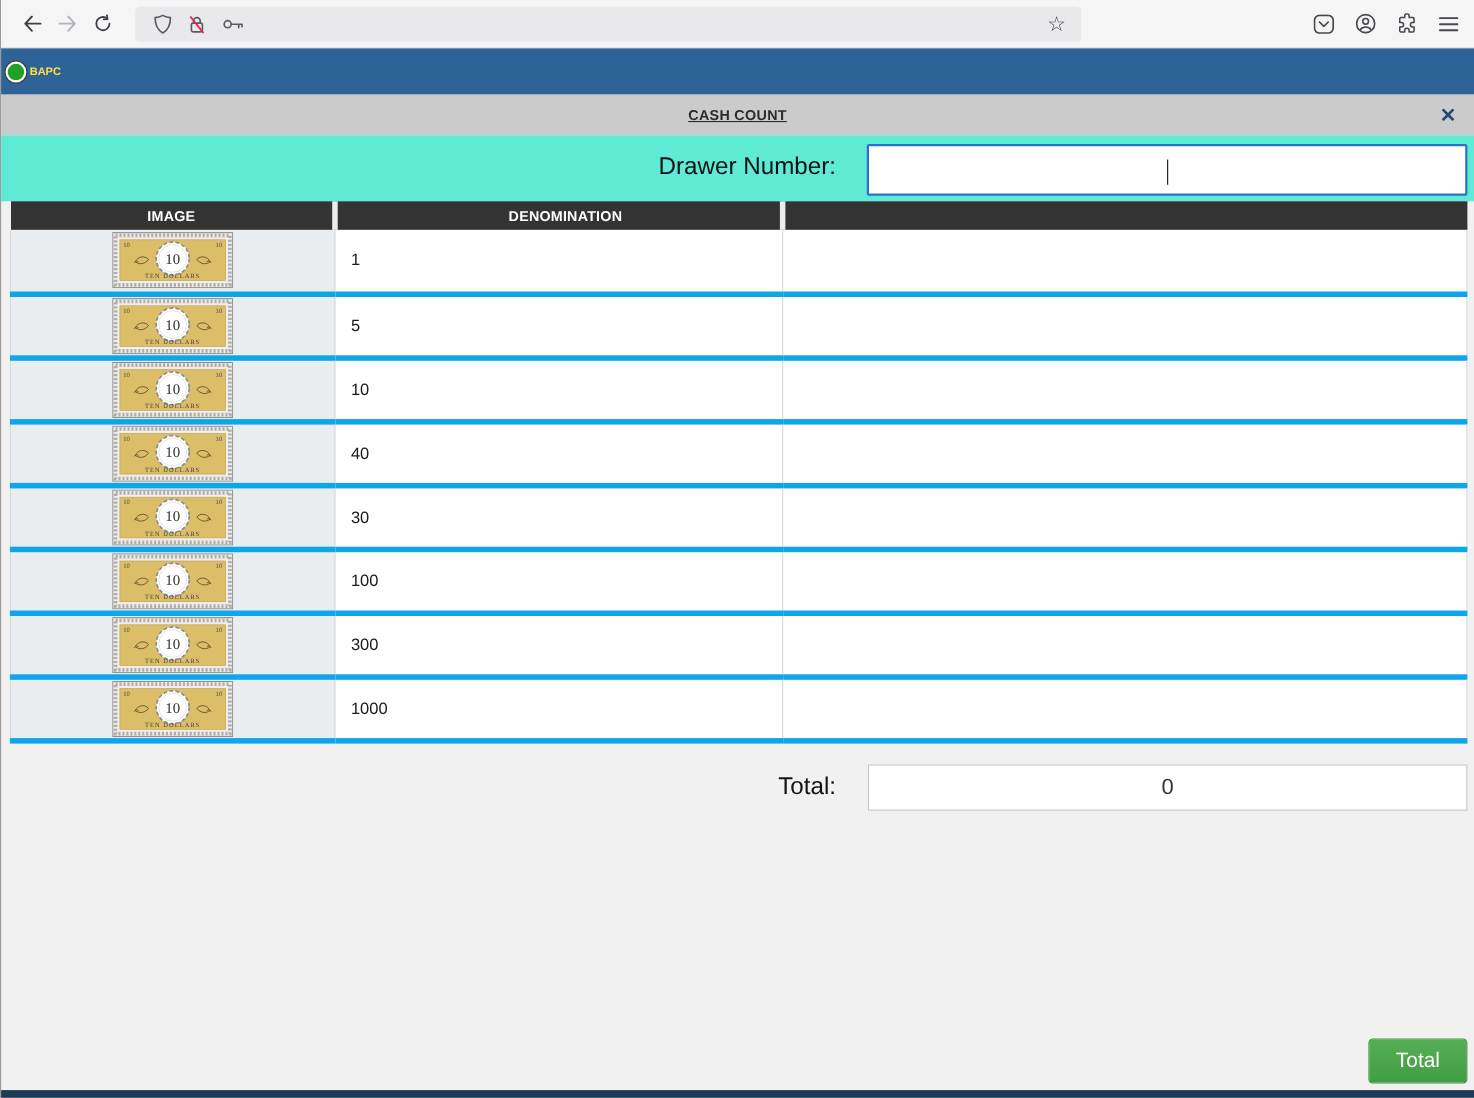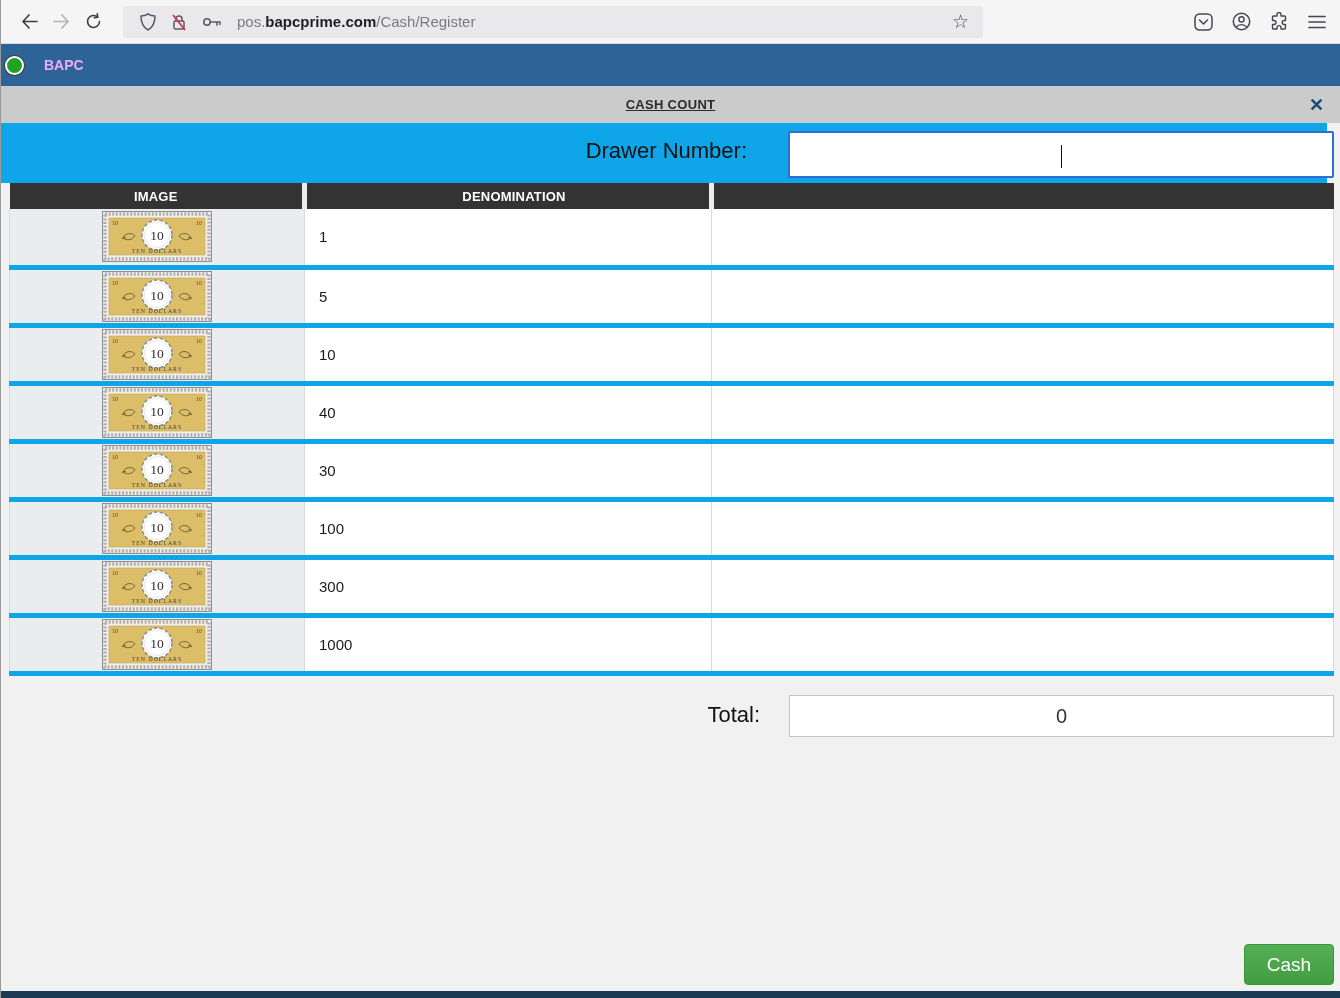--- a/index.html
+++ b/index.html
@@ -41,37 +41,37 @@
   
   .appbar {
     position:absolute; top:44px; left:0; right:0; height:42px;
     background:#2d6397; display:flex; align-items:center; padding-left:4px;
   }
   .brand-logo {
     width:19px; height:19px; border-radius:50%;
     background:#23a127; border:2px solid #ffffff;
     box-shadow:0 0 0 1px #3c3c3c; flex:0 0 auto;
   }
-  .brand-name { color:#f0abfc; font-weight:bold; font-size:14px; margin-left:20px; }
+  .brand-name { color:#fde047; font-weight:bold; font-size:10px; margin-left:3px; }
 
   
   .modalbar {
     position:absolute; top:86px; left:0; right:0; height:37px;
     background:#cbcbcb; display:flex; align-items:center; justify-content:center;
   }
   .modal-title { font-size:13px; font-weight:bold; color:#2b2b2b; letter-spacing:.3px;text-decoration:underline; }
   .modal-close {
     position:absolute; right:10px; top:6px; font-size:18px; font-weight:bold;
     color:#1d4b75; cursor:pointer; padding:2px 6px;
   }
 
   
   .drawer-row {
-    position:absolute; top:123px; left:0; right:13px; height:60px;
-    background:#0ea5e9;
+    position:absolute; top:123px; left:0; right:0; height:60px;
+    background:#5eead4;
   }
   .drawer-label {
     position:absolute; right:580px; top:15px;
     font-size:22px; color:#121212;
   }
   .drawer-input {
     position:absolute; left:787px; top:8px; width:546px; height:47px;
     background:#ffffff; border:2px solid #2c6fd2; border-radius:2px;
   }
   .caret {
@@ -162,21 +162,20 @@
           <path d="M6 8 V6 a3 3 0 0 1 6 0 V8" stroke="#5b5b66" stroke-width="1.5" fill="none"></path>
           <line x1="3" y1="2" x2="15" y2="17" stroke="#e22850" stroke-width="1.8"></line>
         </svg>
     </span>
     <span class="icn">
       <svg width="20" height="12" viewBox="0 0 20 12">
           <circle cx="5" cy="6" r="3.2" stroke="#5b5b66" stroke-width="1.5" fill="none"></circle>
           <path d="M8.2 6 H18 M15 6 V9.2 M18 6 V8.4" stroke="#5b5b66" stroke-width="1.5" fill="none" stroke-linecap="round"></path>
         </svg>
     </span>
-    <span class="url-text"><span class="url-dim">pos.</span><span class="url-domain">bapcprime.com</span><span class="url-dim">/Cash/Register</span></span>
     <span class="star">☆</span>
   </div>
 
   <div class="right-icons">
     <div>
       <svg width="19" height="18" viewBox="0 0 19 18">
           <rect x="1" y="1" width="17" height="16" rx="4.5" stroke="#45454c" stroke-width="1.5" fill="none"></rect>
           <path d="M5.5 7 L9.5 11 L13.5 7" stroke="#45454c" stroke-width="1.5" fill="none" stroke-linecap="round" stroke-linejoin="round"></path>
         </svg>
     </div>
@@ -384,14 +383,14 @@
       <td class="cell-qty"></td>
     </tr>
   </tbody>
 </table>
 
 <div class="total-row">
   <span class="total-label">Total:</span>
   <div class="total-box">0</div>
 </div>
 
-<button class="save-btn">Cash</button>
+<button class="save-btn">Total</button>
 <div class="footer-strip"></div>
 
 </body></html>

